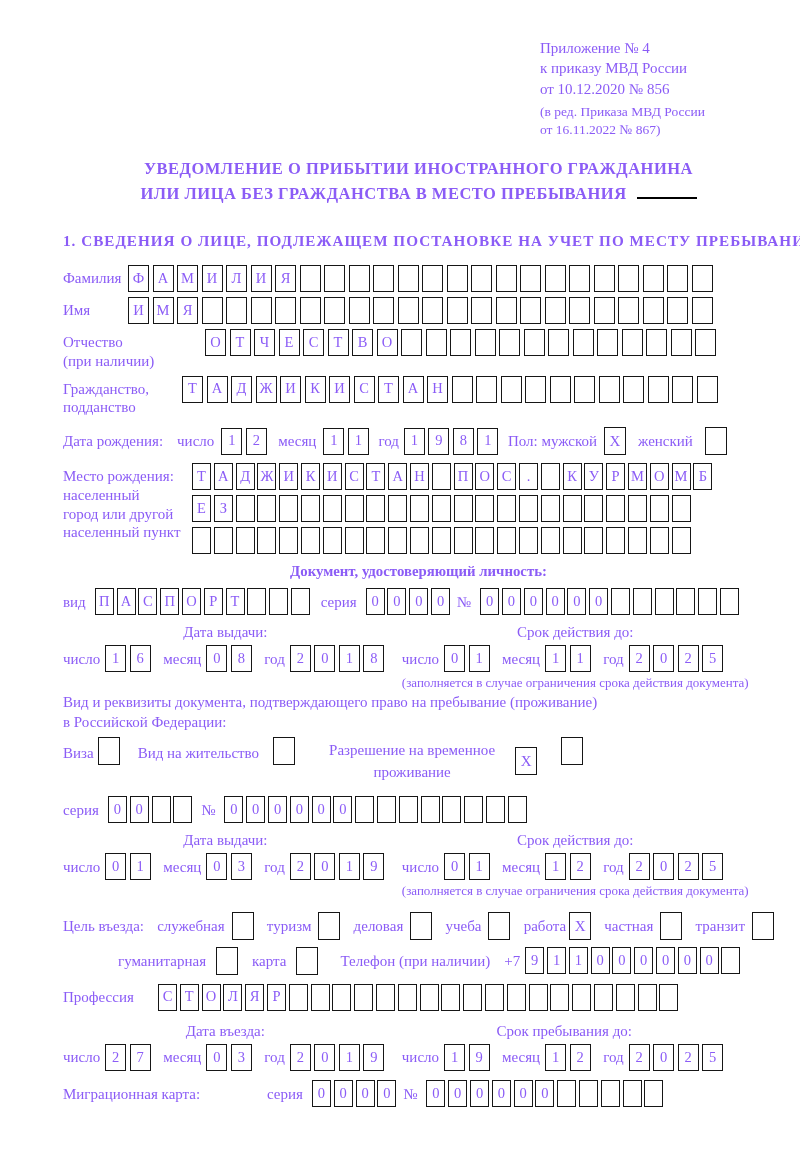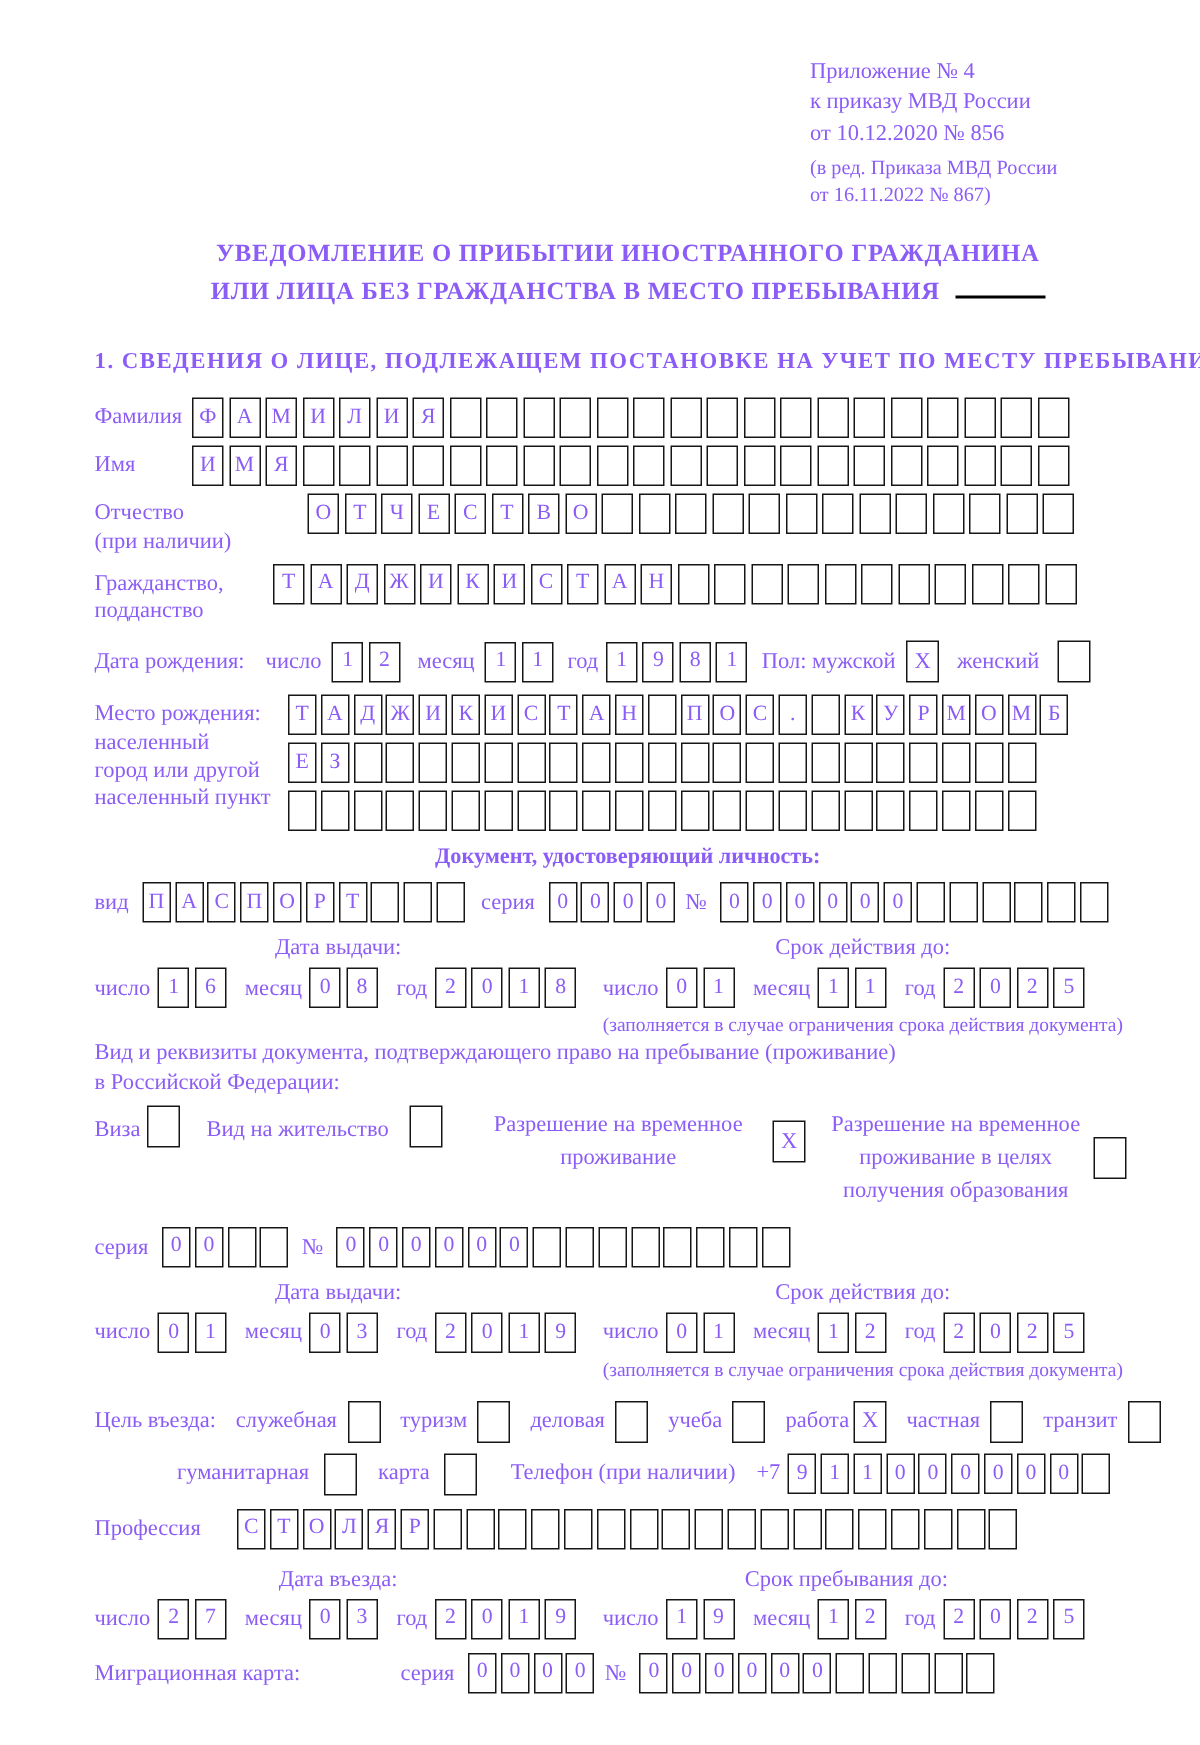--- a/index.html
+++ b/index.html
@@ -420,21 +420,20 @@
     </div>
     <div class="opt" style="margin-left:18px;">
       <span class="olabel">Вид на жительство</span>
       <span class="cbox" style="margin-left:14px;"></span>
     </div>
     <div class="opt" style="margin-left:22px;">
       <span class="olabel center" style="width:190px;">Разрешение на временное проживание</span>
       <span class="cbox">X</span>
     </div>
     <div class="opt" style="margin-left:16px;">
-      <span class="olabel center" style="width:168px;">Разрешение на временное проживание в целях получения образования</span>
       <span class="cbox"></span>
     </div>
   </div>
 
   <div class="inline-row" style="margin-top:12px;">
     <span class="lbl">серия</span>
     <span class="cells t">
         <span class="cell">0</span>
         <span class="cell">0</span>
         <span class="cell"></span>

